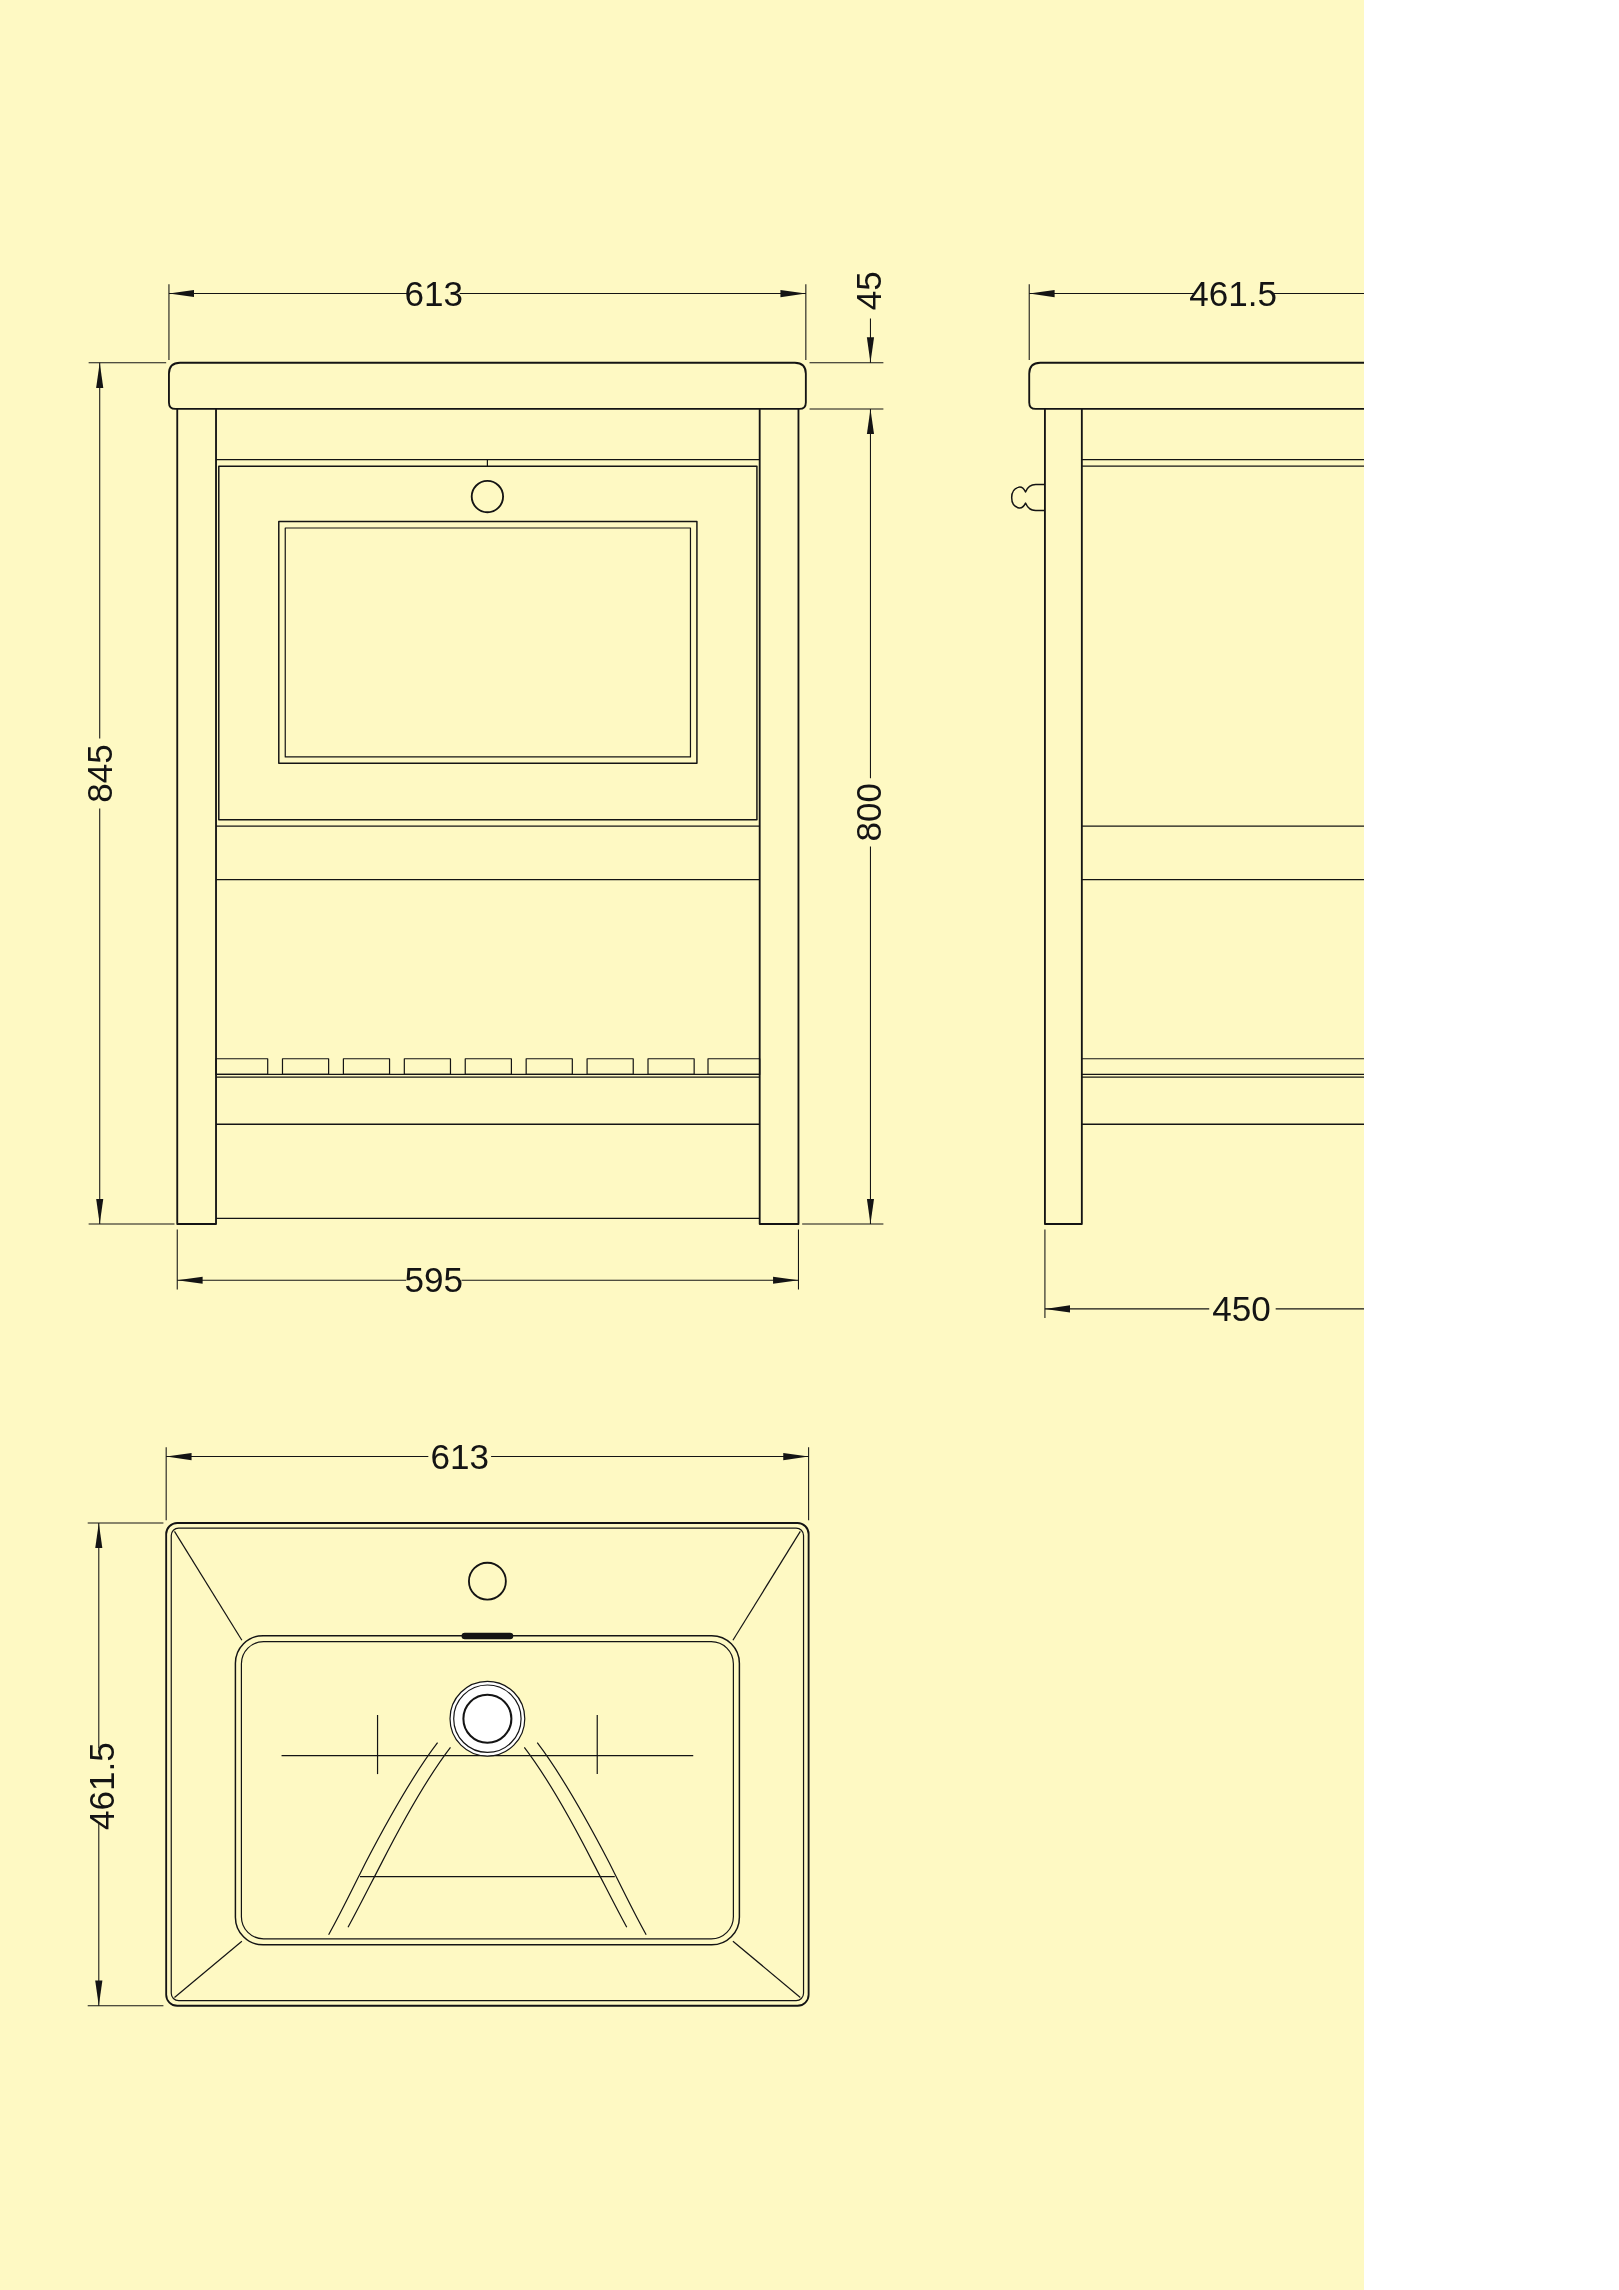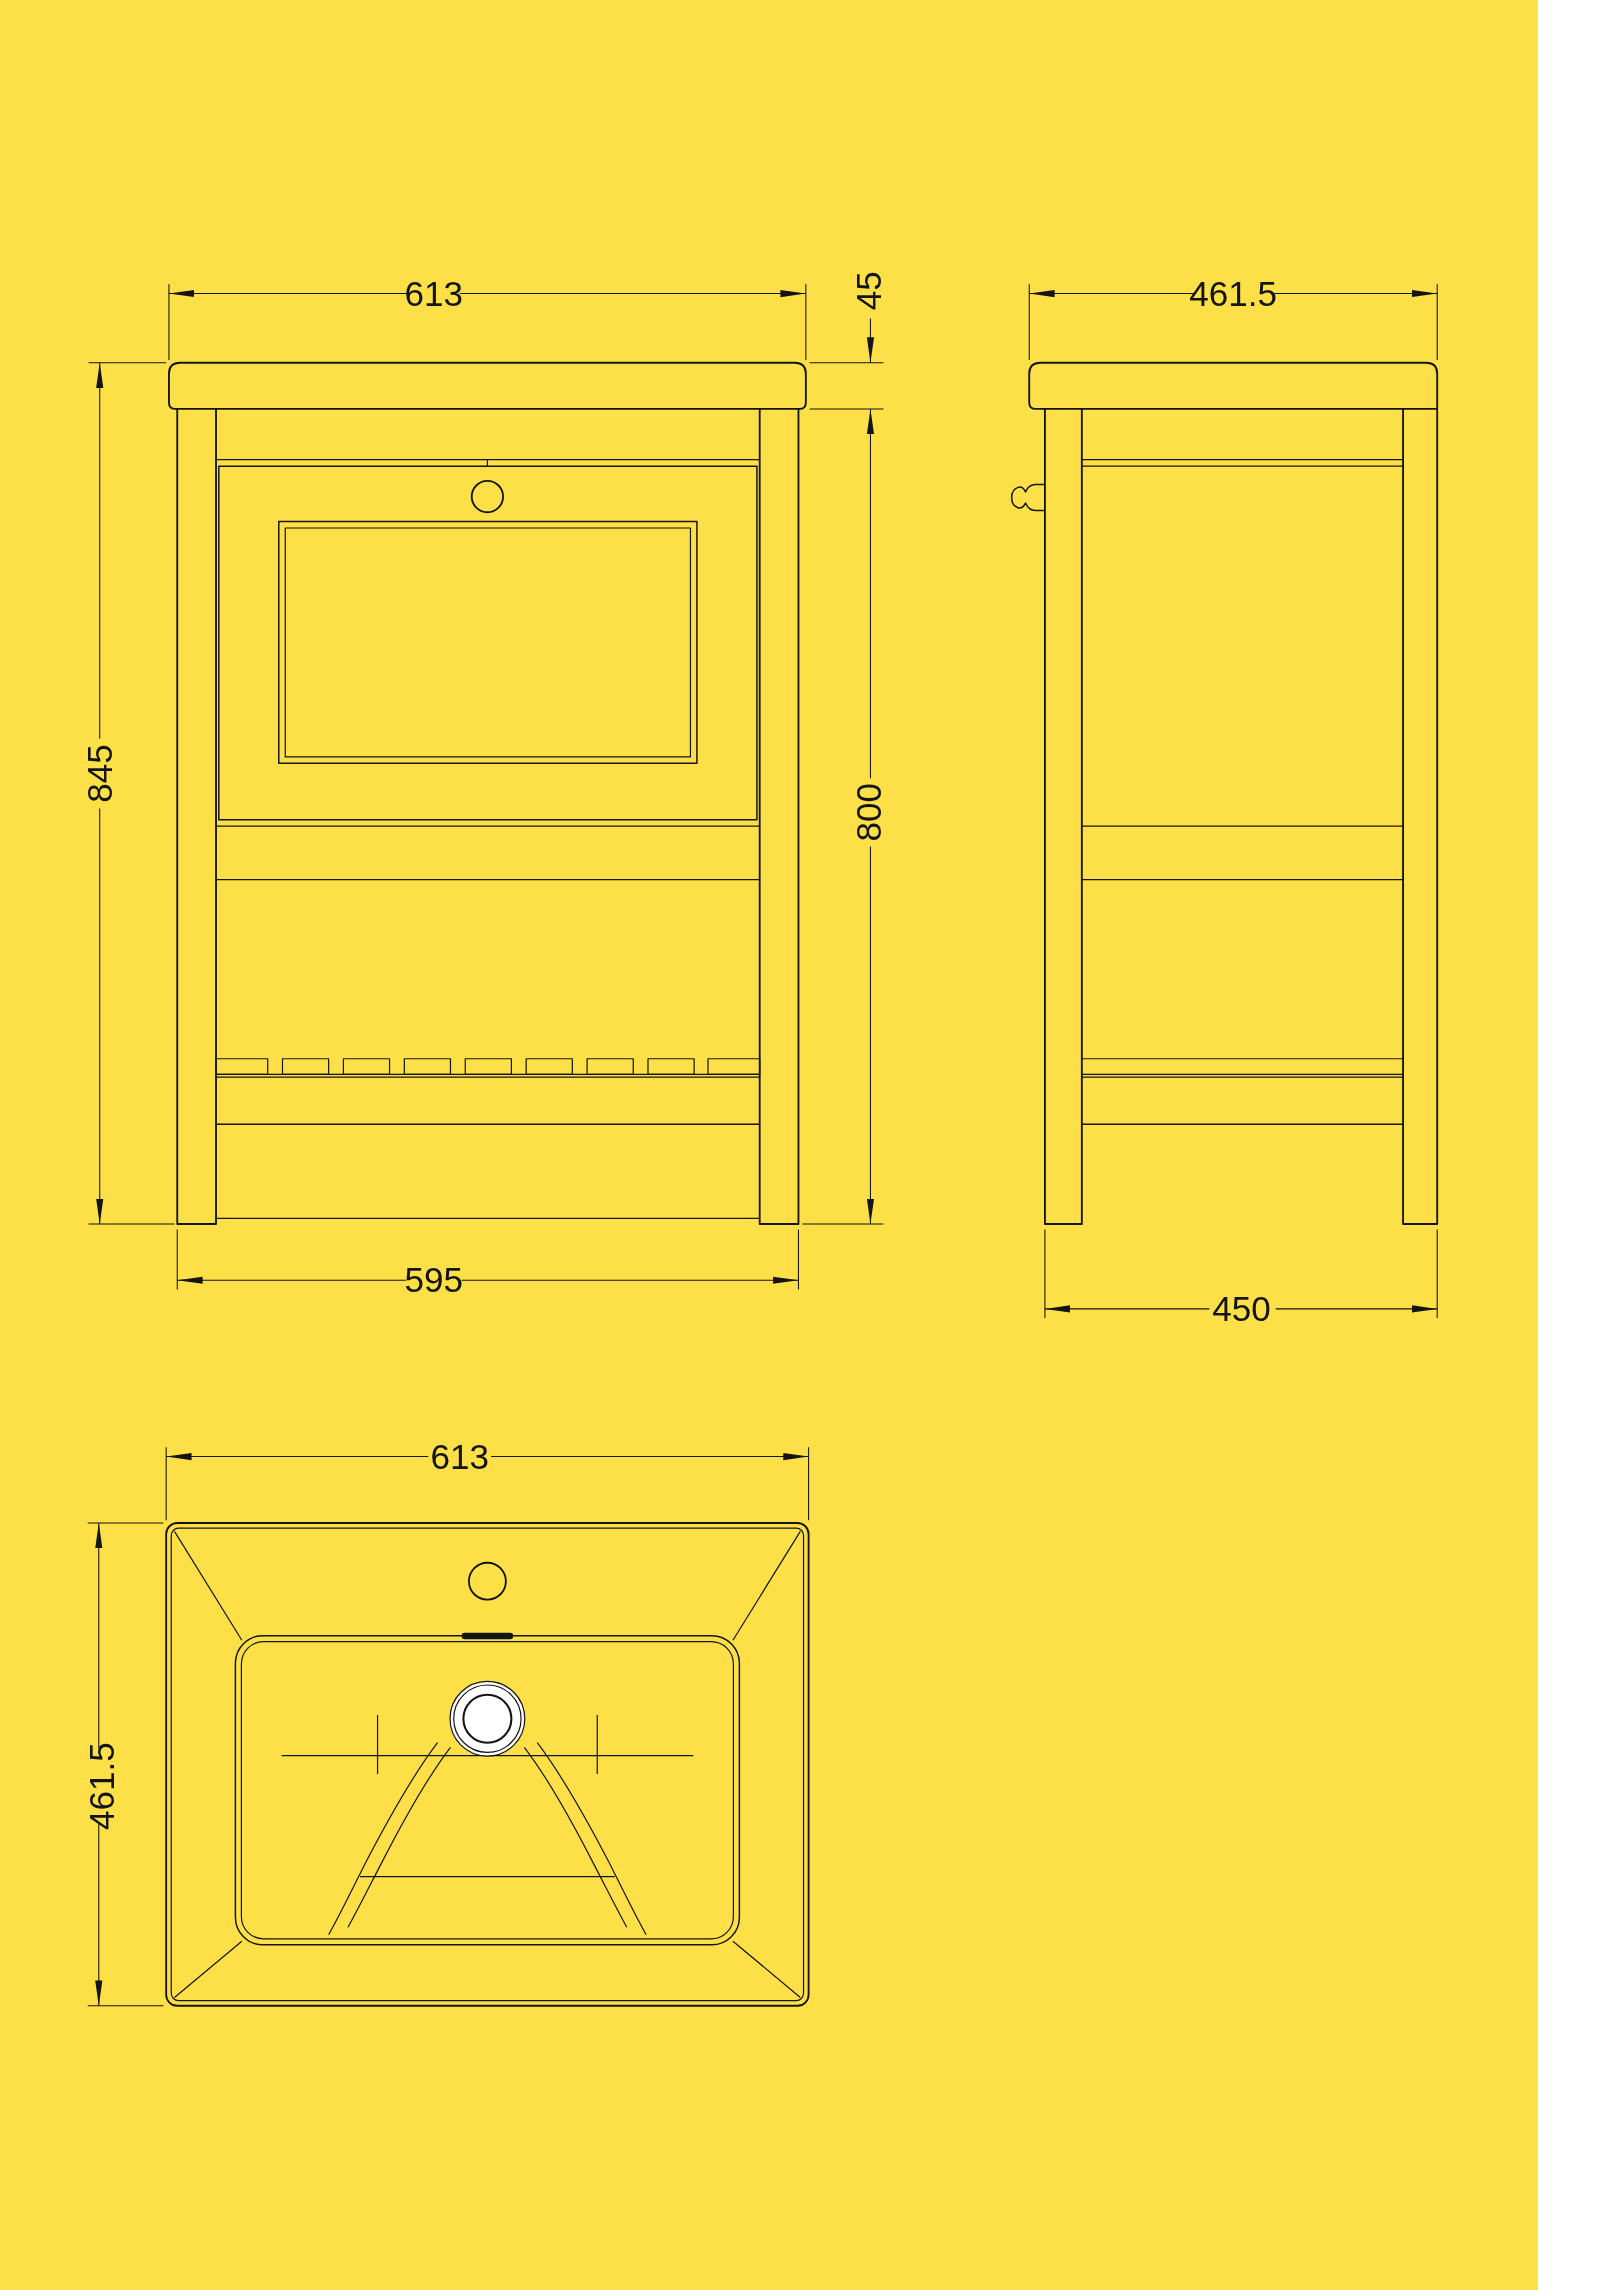--- a/index.html
+++ b/index.html
@@ -1,16 +1,16 @@
 <!DOCTYPE html>
 <html style="font-size:14.8px"><head>
 <meta charset="utf-8">
 <style>
   html,body{margin:0;padding:0;background:#fff;}
-  #canvas{position:relative;width:1538px;height:2291px;background:#fde047;overflow:hidden;}
+  #canvas{position:relative;width:1364px;height:2291px;background:#fef9c3;overflow:hidden;}
   svg{position:absolute;left:0;top:0;}
   .ol{fill:none;stroke:#141414;stroke-width:2;stroke-linejoin:round;}
   .md{fill:none;stroke:#141414;stroke-width:1.6;stroke-linejoin:round;}
   .tl{fill:none;stroke:#141414;stroke-width:1.3;stroke-linejoin:round;}
   .dim{fill:none;stroke:#141414;stroke-width:1.15;}
   .fillmark{fill:#141414;stroke:none;}
   text.dimtxt{font-family:"Liberation Sans", sans-serif;font-size:38px;fill:#141414;text-anchor:middle;}
 </style>
 </head>
 <body>

